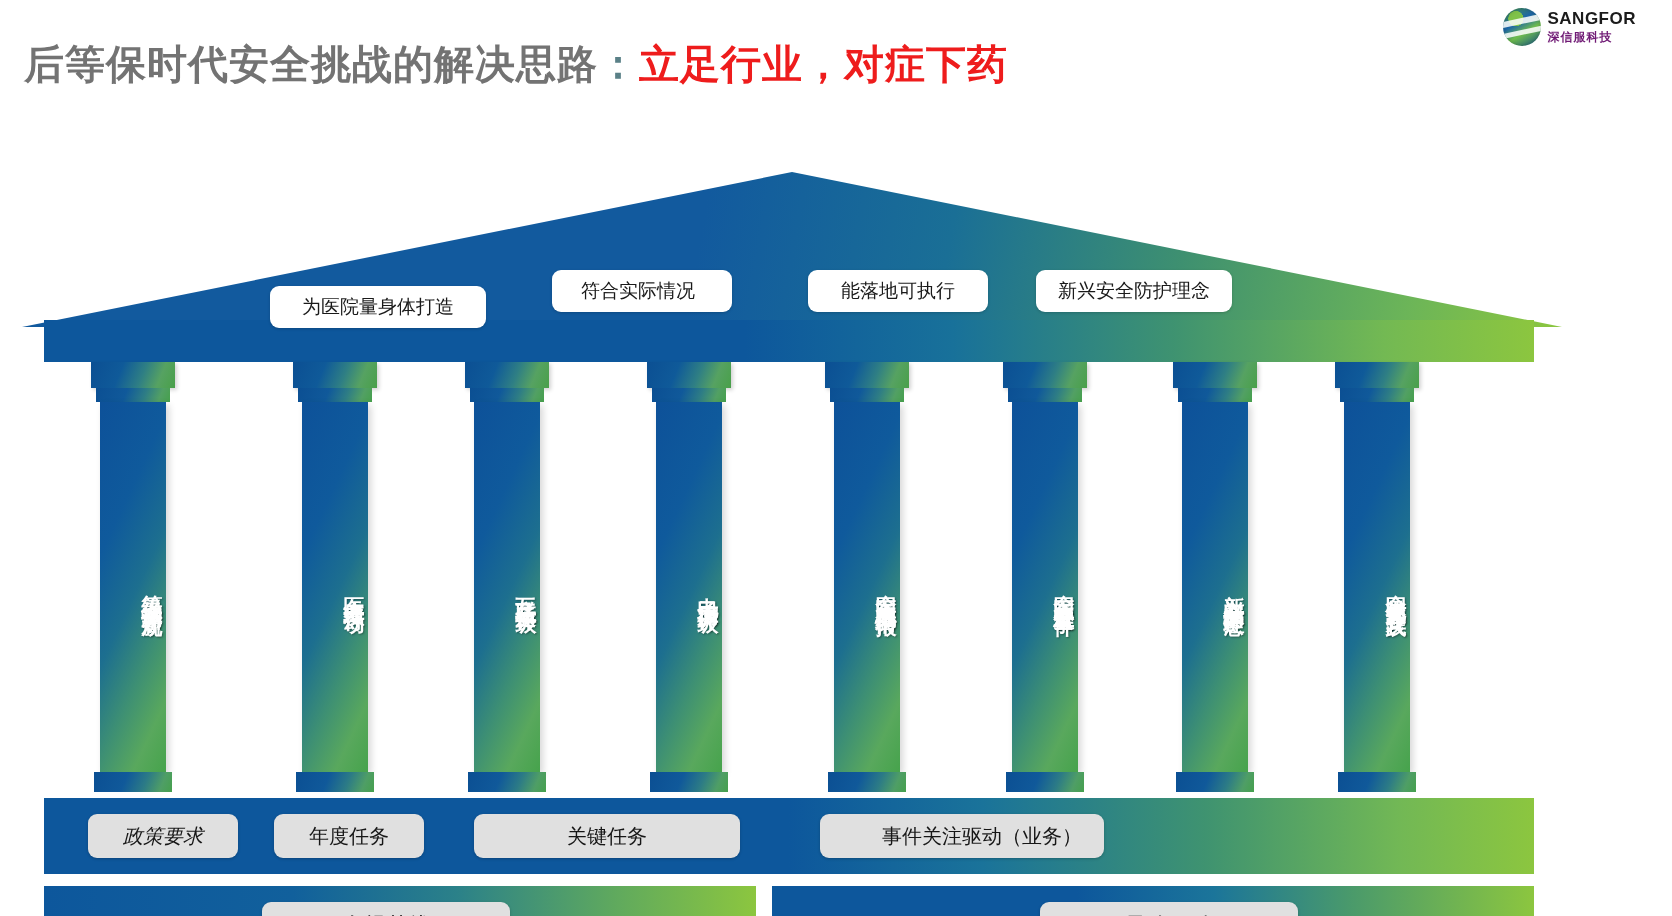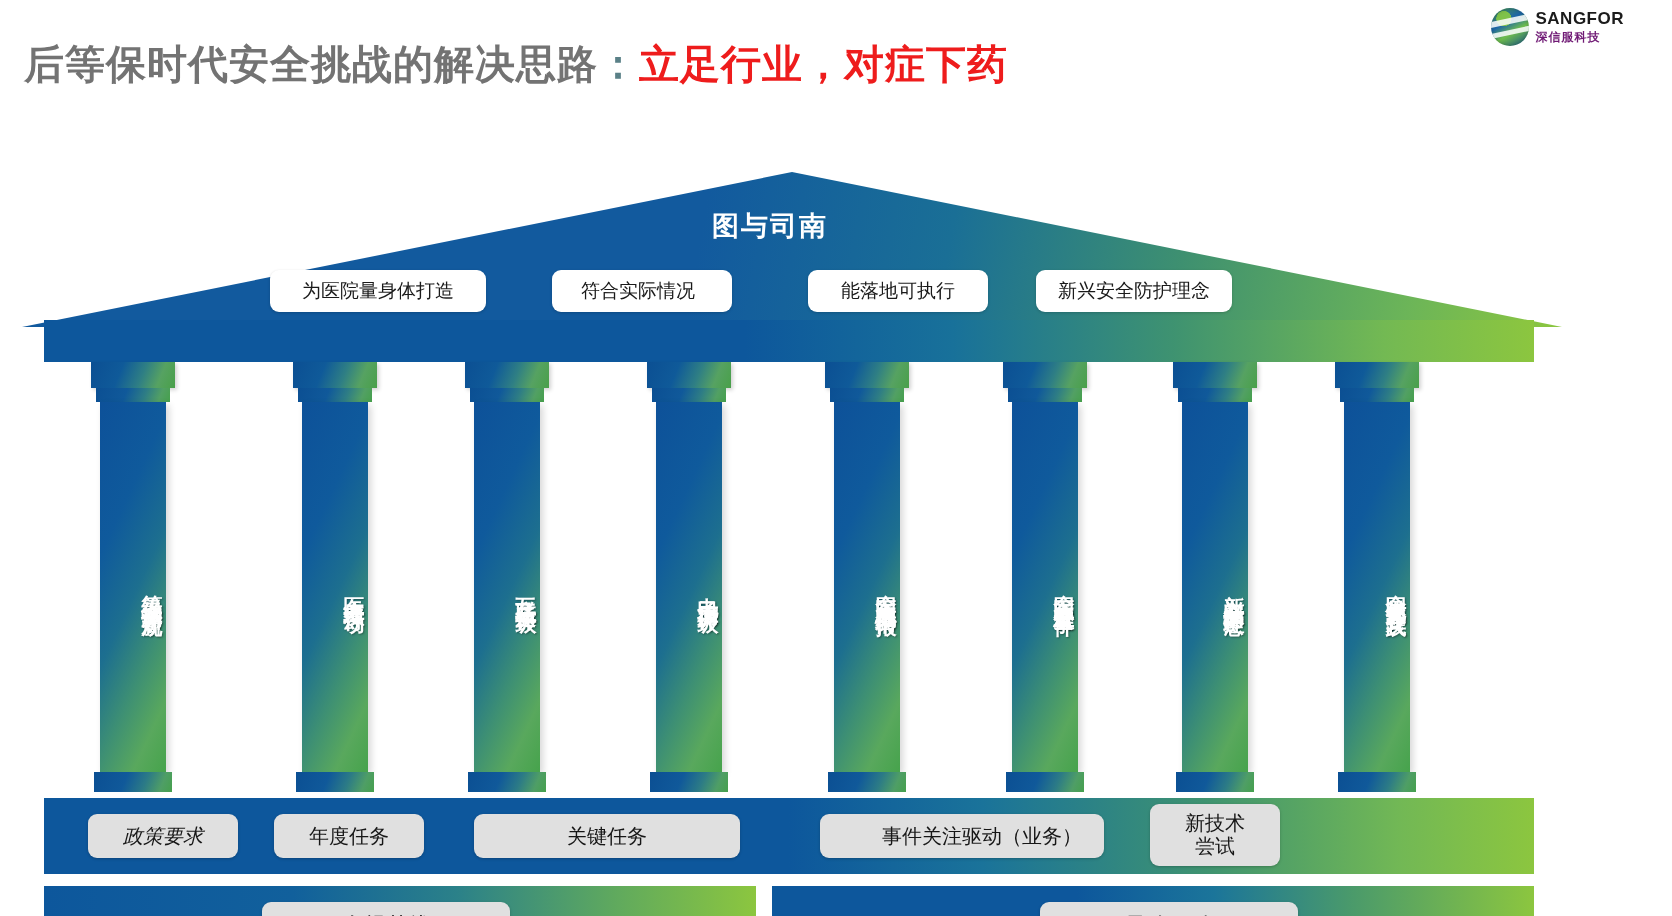--- a/index.html
+++ b/index.html
@@ -20,21 +20,21 @@
     letter-spacing:1px;
     white-space:nowrap;
     line-height:1;
   }
   #slide-title .t-part1 { color:#737373;text-align:center; }
   #slide-title .t-part2 { color:#5a8087; }
   #slide-title .t-part3 { color:#ee1c1c; }
 
   #brand-logo {
     position:absolute;
-    right:48px; top:8px;
+    right:36px; top:8px;
     display:flex;
     align-items:center;
     gap:7px;
   }
   .globe {
     width:38px; height:38px;
     border-radius:50%;
     background:
       radial-gradient(circle at 34% 28%, #7fc24a 0 20%, rgba(127,194,74,0) 21%),
       linear-gradient(150deg,#4f9c3f 0%, #1b64a8 38%, #6fbd4c 62%, #124f8c 100%);
@@ -242,23 +242,22 @@
   <span class="globe"></span>
   <span class="brand-text">
     <span class="brand-en">SANGFOR</span><br>
     <span class="brand-cn">深信服科技</span>
   </span>
 </div>
 
 <div id="temple">
 
   <div id="pediment"></div>
-  <div id="pediment-title">图与司南</div>
   <div class="ped-chips" id="ped-chips">
-      <div class="ped-chip" style="left: 248px; width: 216px;">为医院量身体打造</div>
+      <div class="ped-chip" style="left: 248px; width: 216px; margin-top: 16px;">为医院量身体打造</div>
       <div class="ped-chip" style="left: 530px; width: 180px; padding-left: 8px;">符合实际情况</div>
       <div class="ped-chip" style="left: 786px; width: 180px;">能落地可执行</div>
       <div class="ped-chip" style="left: 1014px; width: 196px;">新兴安全防护理念</div>
     </div>
 
   <div id="architrave"></div>
 
   <div id="colonnade">
       <div class="column" style="left: 56px; width: 66px;">
         <div class="col-cap"></div>
@@ -316,22 +315,20 @@
         <div class="col-base"></div>
         <div class="col-label">全国优秀客户实践</div>
       </div>
     </div>
 
   <div id="stylobate">
       <div class="base-chip" style="left: 44px; width: 150px; top: 16px; height: 44px; font-style: italic;">政策要求</div>
       <div class="base-chip" style="left: 230px; width: 150px; top: 16px; height: 44px;">年度任务</div>
       <div class="base-chip" style="left: 430px; width: 266px; top: 16px; height: 44px;">关键任务</div>
       <div class="base-chip" style="left: 776px; width: 284px; top: 16px; height: 44px; padding-left: 40px;">事件关注驱动（业务）</div>
-      <div class="base-chip" style="left: 1106px; width: 130px; top: 6px; height: 62px;">新技术
-尝试</div>
     </div>
 
   <div class="plinth" id="plinth-left">
       <div class="plinth-chip" style="left: 218px; width: 248px;">合规基线</div>
     </div>
   <div class="plinth" id="plinth-right">
       <div class="plinth-chip" style="left: 268px; width: 258px;">风险驱动</div>
     </div>
 
 </div>

